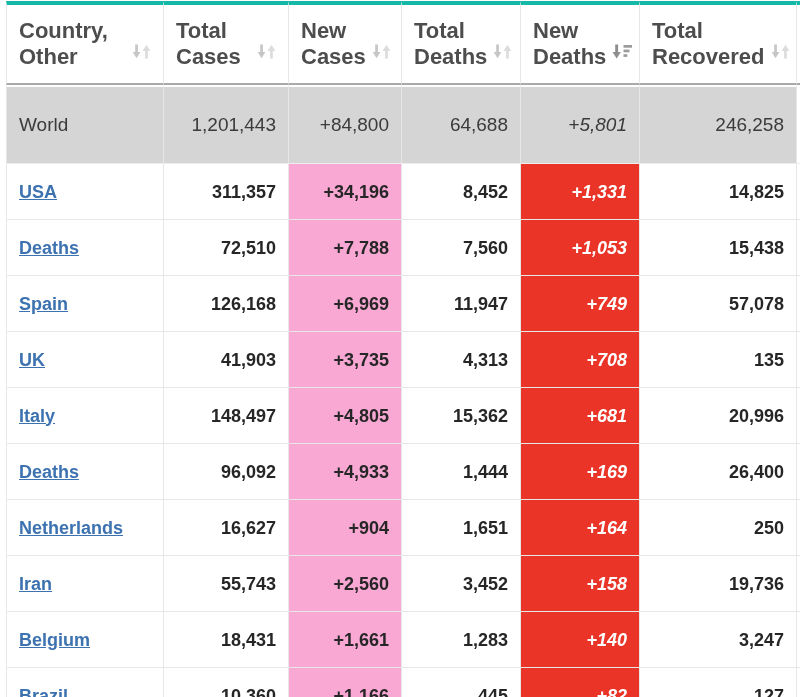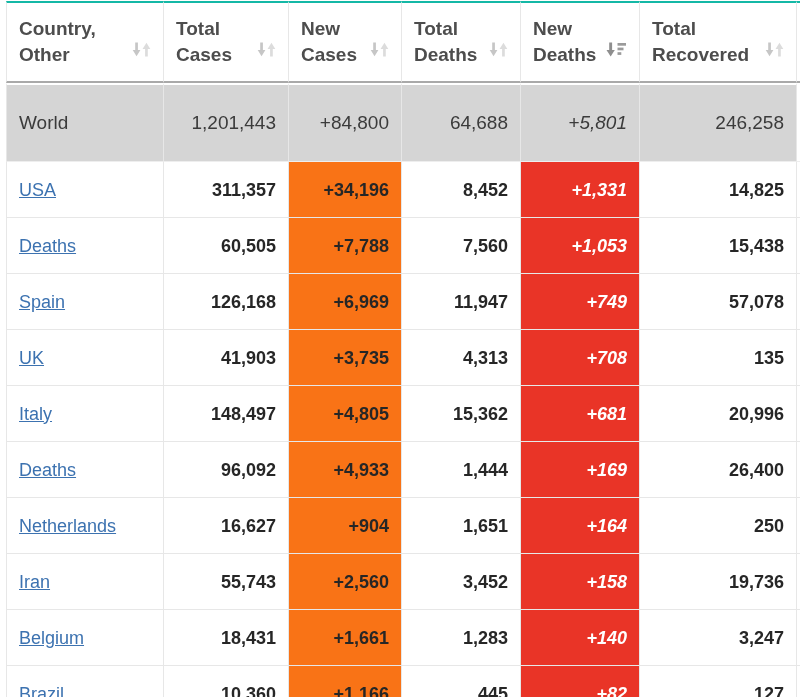--- a/index.html
+++ b/index.html
@@ -8,48 +8,48 @@
     width:800px; height:697px; overflow:hidden; position:relative;
     background:#ffffff;
     font-family:"Liberation Sans", sans-serif;
     -webkit-font-smoothing:antialiased;
   }
   .table-wrap { position:absolute; left:6px; top:1px; width:821px; }
   table { border-collapse:separate; border-spacing:0; table-layout:fixed; width:821px; }
 
   th {
     height:82px;
-    border-top:2px solid #14b8a6;
+    border-top:4px solid #14b8a6;
     border-bottom:2px solid #a9a9a9;
     border-left:1px solid #e7e7e7;
     background:#ffffff;
     padding:13px 12px;
     text-align:left; vertical-align:middle;
-    font-size:19px; line-height:26px; font-weight:700; color:#4d4d4d;
+    font-size:22px; line-height:26px; font-weight:700; color:#4d4d4d;
     cursor:pointer;
   }
   th.cutoff { cursor:default; }
   .h-l2 { display:flex; align-items:flex-start; }
   .sort-icons { margin-left:auto; display:inline-flex; padding-left:6px; }
 
   td {
     height:56px;
     border-left:1px solid #e7e7e7;
     border-bottom:1px solid #e7e7e7;
     background:#ffffff;
     padding:17px 12px;
     font-size:18px; line-height:20px; font-weight:700; color:#262626;
     text-align:right; vertical-align:middle;
     white-space:nowrap;
   }
   td.cell-country { text-align:left; }
-  td.cell-new-cases  { background:#f97316; }
+  td.cell-new-cases  { background:#f9a8d4; }
   td.cell-new-deaths { background:#e93427; color:#ffffff;font-style:italic; }
 
-  a.country-link { color:#3c72b0; text-decoration:underline; font-weight:400; }
+  a.country-link { color:#3c72b0; text-decoration:underline; font-weight:700; }
 
   .world-row td {
     height:52px;
     background:#d5d5d5;
     font-weight:400; color:#3b3b3b; font-size:19px; line-height:22px;
     padding:27px 12px;
     border-top:2px solid #ffffff;
     border-bottom:1px solid #eeeeee;
   }
   td.cutoff { background:#ffffff; }
@@ -196,21 +196,21 @@
           <td class="cell-country"><a href="#" class="country-link">USA</a></td>
           <td class="cell-num"><span>311,357</span></td>
           <td class="cell-num cell-new-cases"><span>+34,196</span></td>
           <td class="cell-num"><span>8,452</span></td>
           <td class="cell-num cell-new-deaths"><span>+1,331</span></td>
           <td class="cell-num"><span>14,825</span></td>
           <td class="cutoff"></td>
         </tr>
         <tr>
           <td class="cell-country"><a href="#" class="country-link">Deaths</a></td>
-          <td class="cell-num"><span>60,505</span></td>
+          <td class="cell-num"><span>72,510</span></td>
           <td class="cell-num cell-new-cases"><span>+7,788</span></td>
           <td class="cell-num"><span>7,560</span></td>
           <td class="cell-num cell-new-deaths"><span>+1,053</span></td>
           <td class="cell-num"><span>15,438</span></td>
           <td class="cutoff"></td>
         </tr>
         <tr>
           <td class="cell-country"><a href="#" class="country-link">Spain</a></td>
           <td class="cell-num"><span>126,168</span></td>
           <td class="cell-num cell-new-cases"><span>+6,969</span></td>

